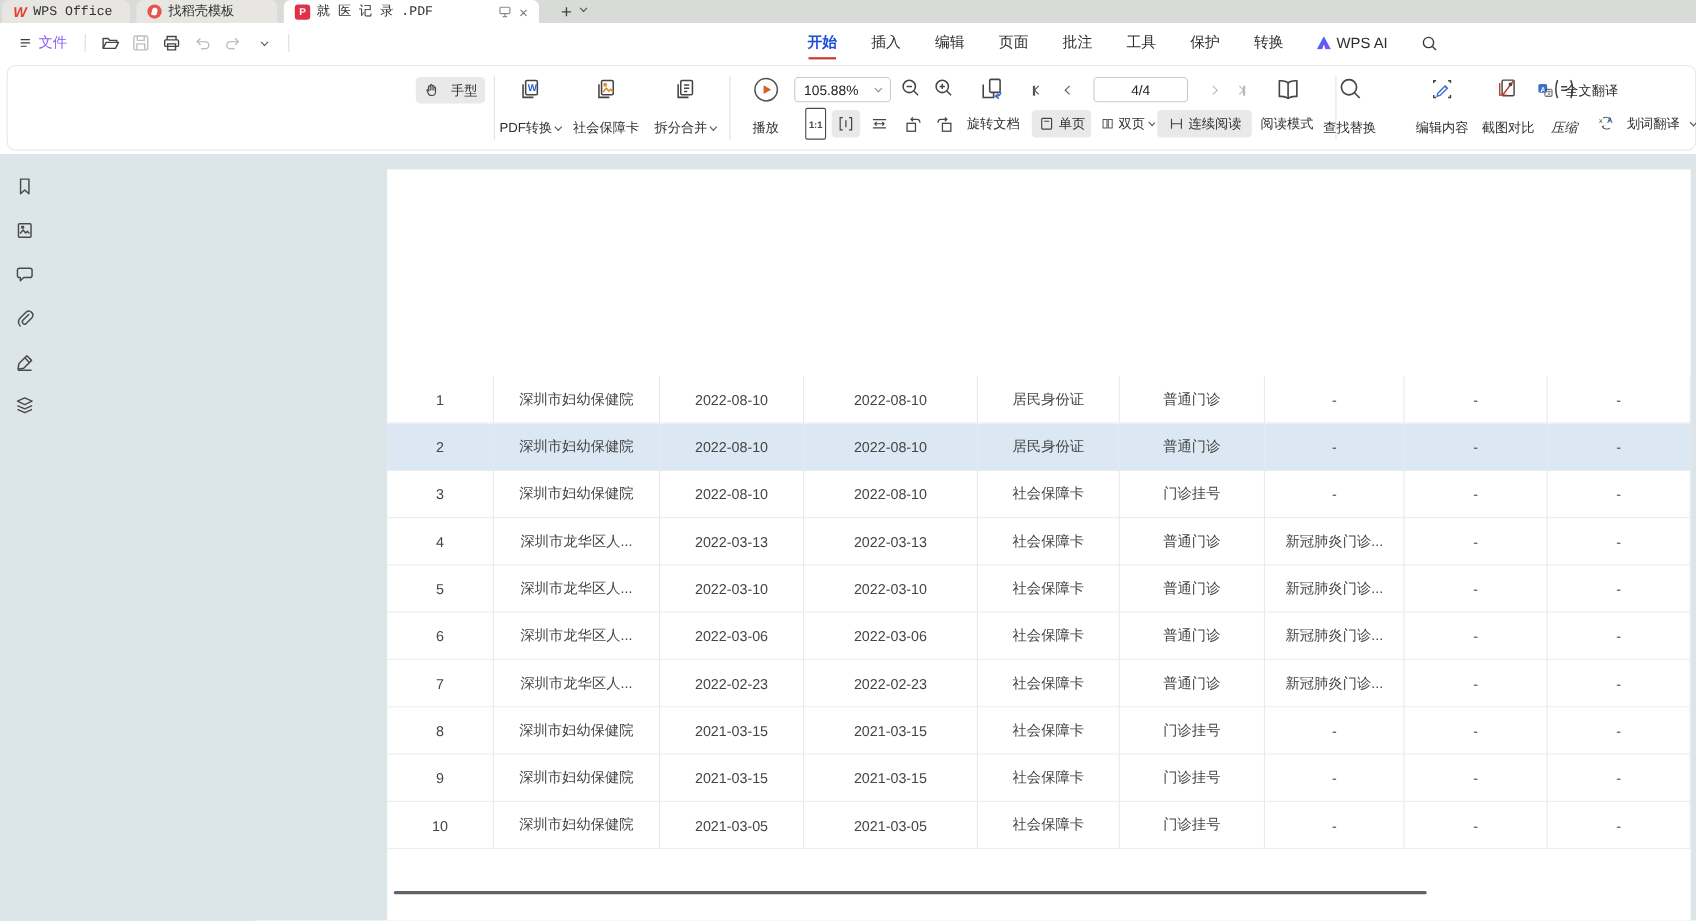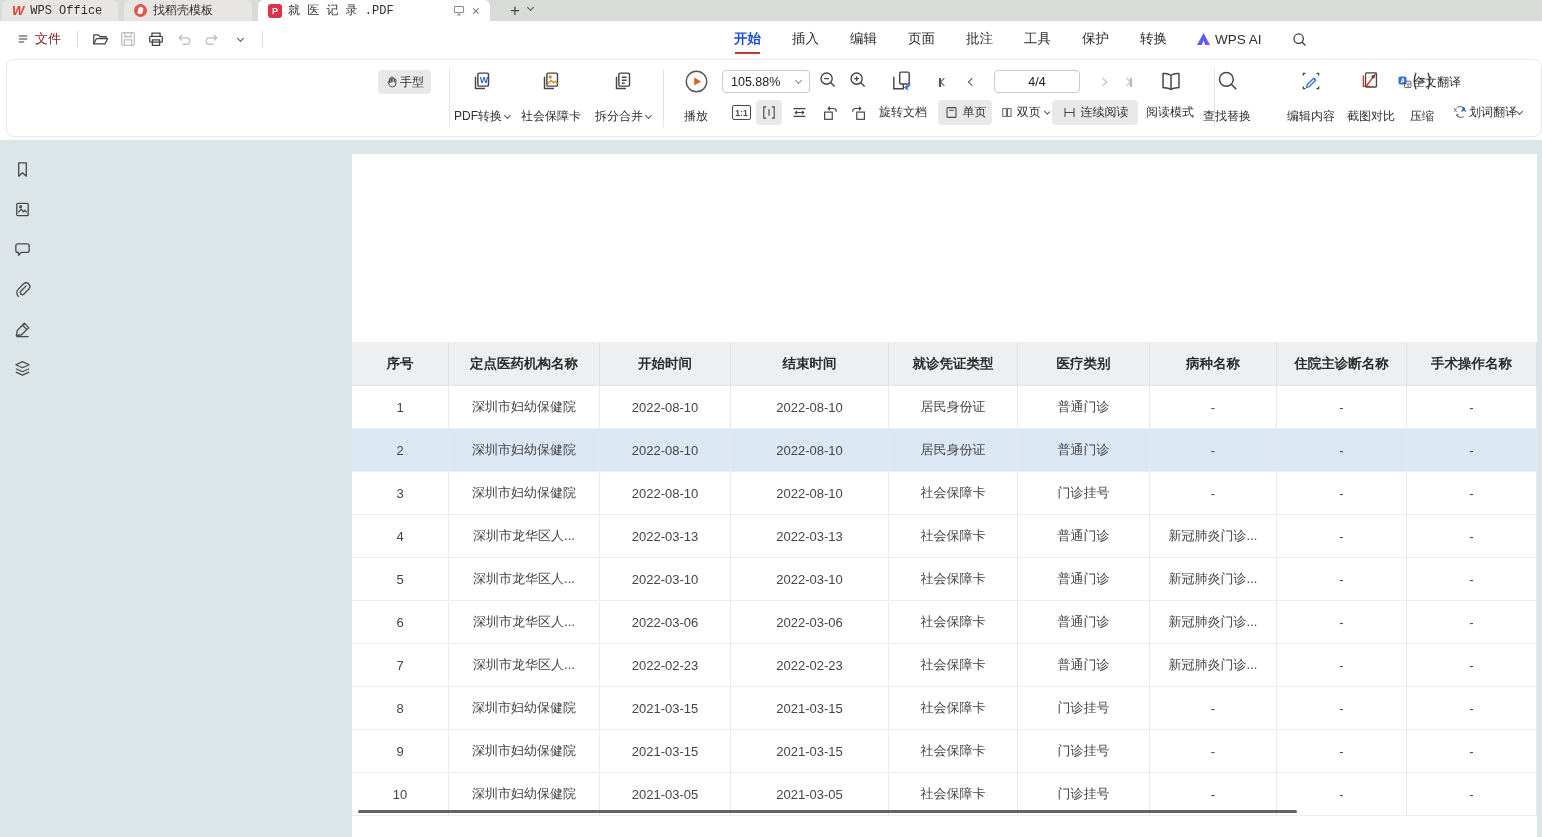--- a/index.html
+++ b/index.html
@@ -30,51 +30,51 @@
   .cv { display:inline-block; width:6px; height:6px; border-left:1.4px solid #555; border-bottom:1.4px solid #555; }
   .cv.down { transform:rotate(-45deg); margin-top:-2px; }
   .cv.left { transform:rotate(45deg); }
   .cv.right{ transform:rotate(225deg); }
   .cv.dis  { border-color:#b9babc; }
   .cv.small{ width:5px; height:5px; }
 
   
   .menubar { position:relative; height:36px; background:#fff; display:flex; align-items:center; }
   .qa { display:flex; align-items:center; gap:4px; padding-left:10px; }
-  .qa .file { display:flex; align-items:center; gap:5px; font-size:13px; color:#7f1d1d; padding:4px 6px; }
+  .qa .file { display:flex; align-items:center; gap:5px; font-size:13px; color:#8b5cf6; padding:4px 6px; }
   .vsep { width:1px; height:16px; background:#dcdcdc; margin:0 6px; }
   .qbtn { width:24px; height:24px; display:flex; align-items:center; justify-content:center; border-radius:3px; }
   .menu-tabs { position:absolute; left:733px; top:0; height:36px; display:flex; align-items:center; gap:29px; }
   .mtab { font-size:13.5px; color:#2d2d2d; padding:8px 1px; position:relative; white-space:nowrap; }
   .mtab.active { color:#1d4ed8; font-weight:bold; }
   .mtab.active::after { content:""; position:absolute; left:2px; right:2px; bottom:2px; height:2px; background:#c7392e; }
   .ai-tab { display:flex; align-items:center; gap:5px; font-size:13.5px; color:#2d2d2d; }
   .ai-logo { width:13px; height:12px; background:linear-gradient(135deg,#2b6ef0,#8a4ff0);
     clip-path:polygon(50% 0,100% 100%,62% 100%,50% 62%,38% 100%,0 100%); }
 
   
   .ribbon { position:relative; height:83px; background:#fff; }
   .ribbon-card { position:absolute; left:6px; right:0px; top:2px; bottom:3px;
     border:1px solid #e6e8e6; border-radius:8px; background:#fff; }
   .rsep { position:absolute; top:12px; width:1px; height:58px; background:#e3e3e3; }
   .rlabel { font-size:12px; color:#2f2f2f; white-space:nowrap; }
   .pill { background:#e9e9e9; border-radius:4px; }
-  .hbtn { position:absolute; height:24px; display:flex; align-items:center; gap:0; padding:0 7px; }
+  .hbtn { position:absolute; height:24px; display:flex; align-items:center; gap:10px; padding:0 7px; }
   .bigbtn { position:absolute; top:10px; height:62px; display:flex; flex-direction:column;
     align-items:center; justify-content:space-between; padding:2px 0 4px; }
   .bigbtn .lab { display:flex; align-items:center; gap:3px; font-size:12px; color:#2f2f2f; white-space:nowrap; }
   .zoombox { position:absolute; left:722px; top:13px; width:88px; height:23px; border:1px solid #c8cacc;
     border-radius:4px; display:flex; align-items:center; justify-content:space-between; padding:0 8px; font-size:12.5px; color:#222; }
   .pagebox { position:absolute; left:994px; top:13px; width:86px; height:23px; border:1px solid #c8cacc;
     border-radius:4px; display:flex; align-items:center; justify-content:center; font-size:12.5px; color:#222; }
   .navbtn { position:absolute; top:16px; width:22px; height:18px; display:flex; align-items:center; justify-content:center; gap:0; }
   .bar { display:inline-block; width:1.6px; height:9px; background:#555; }
   .bar.dis { background:#b9babc; }
   .r2btn { position:absolute; top:43px; height:25px; display:flex; align-items:center; justify-content:center; gap:4px; padding:0 5px; }
-  .ratio { width:19px; height:15px; border:1.3px solid #4a4a4a; border-radius:2px; font-size:8.5px;
+  .ratio { width:19px; height:29px; border:1.3px solid #4a4a4a; border-radius:2px; font-size:8.5px;
     display:flex; align-items:center; justify-content:center; color:#4a4a4a; font-weight:bold; }
 
   
   .workspace { position:relative; height:697px; background:#dce6e9; }
   .side-ic { position:absolute; left:12px; width:20px; height:20px; display:flex; align-items:center; justify-content:center; }
   .page { position:absolute; left:352px; top:14px; width:1185px; height:683px; background:#fff; }
 
   
   .rtable { position:absolute; left:0; top:188px; width:1185px; }
   .trow { display:flex; }
@@ -376,21 +376,21 @@
       <svg class="ic" width="24" height="24" viewBox="0 0 22 22" fill="none" stroke-width="1.2">
           <rect x="6" y="3.5" width="10" height="13" rx="1" stroke="#454545"></rect>
           <path d="M6 16.5 L16 3.5" stroke="#c0392b"></path>
           <path d="M4 6 v10 h6" stroke="#c0392b"></path>
           <circle cx="13" cy="7" r="1" stroke="#454545"></circle>
         </svg>
       <span class="lab">
           <span>截图对比</span>
         </span>
     </div>
-    <div class="bigbtn" style="left:1400px; width:44px;">
+    <div class="bigbtn" style="left:1400px; width:44px;font-style:italic;">
       <svg class="ic" width="24" height="24" viewBox="0 0 22 22" fill="none" stroke="#454545" stroke-width="1.3">
           <path d="M5.5 3.5 q-3 7.5 0 15 M16.5 3.5 q3 7.5 0 15"></path>
           <path d="M8.5 9 h5 M8.5 12 h5"></path>
         </svg>
       <span class="lab">
           <span>压缩</span>
         </span>
     </div>
     <div class="hbtn" style="left:1389px; top:13px;">
       <svg class="ic" width="17" height="16" viewBox="0 0 20 20" fill="none">
@@ -447,31 +447,20 @@
     <div class="side-ic" style="top:218px;">
       <svg class="ic" width="19" height="19" viewBox="0 0 20 20" fill="none" stroke="#4a4a4a" stroke-width="1.3" stroke-linejoin="round">
           <path d="M10 2.8 l7 3.2 -7 3.2 -7-3.2 Z"></path>
           <path d="M3 10.2 l7 3.2 7-3.2"></path>
           <path d="M3 13.8 l7 3.2 7-3.2"></path>
         </svg>
     </div>
 
     <div class="page">
       <div class="rtable">
-          <div class="trow thead">
-            <div class="tcell" style="width: 97px;">序号</div>
-            <div class="tcell" style="width: 151px;">定点医药机构名称</div>
-            <div class="tcell" style="width: 131px;">开始时间</div>
-            <div class="tcell" style="width: 158px;">结束时间</div>
-            <div class="tcell" style="width: 129px;">就诊凭证类型</div>
-            <div class="tcell" style="width: 132px;">医疗类别</div>
-            <div class="tcell" style="width: 127px;">病种名称</div>
-            <div class="tcell" style="width: 130px;">住院主诊断名称</div>
-            <div class="tcell" style="width: 130px;">手术操作名称</div>
-          </div>
           <div class="trow">
             <div class="tcell" style="width: 97px;">1</div>
             <div class="tcell" style="width: 151px;">深圳市妇幼保健院</div>
             <div class="tcell" style="width: 131px;">2022-08-10</div>
             <div class="tcell" style="width: 158px;">2022-08-10</div>
             <div class="tcell" style="width: 129px;">居民身份证</div>
             <div class="tcell" style="width: 132px;">普通门诊</div>
             <div class="tcell" style="width: 127px;">-</div>
             <div class="tcell" style="width: 130px;">-</div>
             <div class="tcell" style="width: 130px;">-</div>

